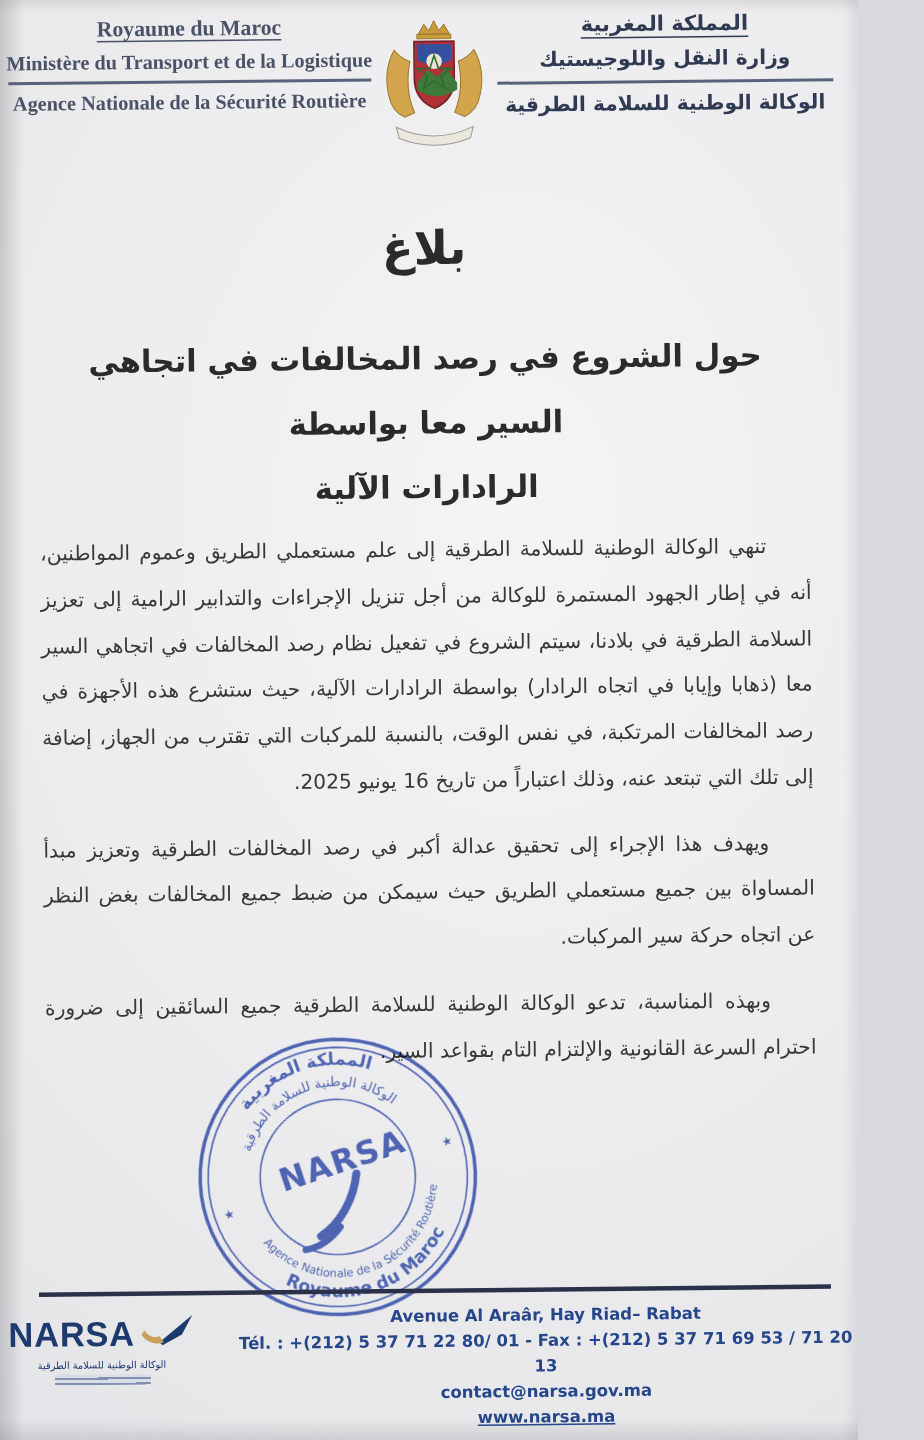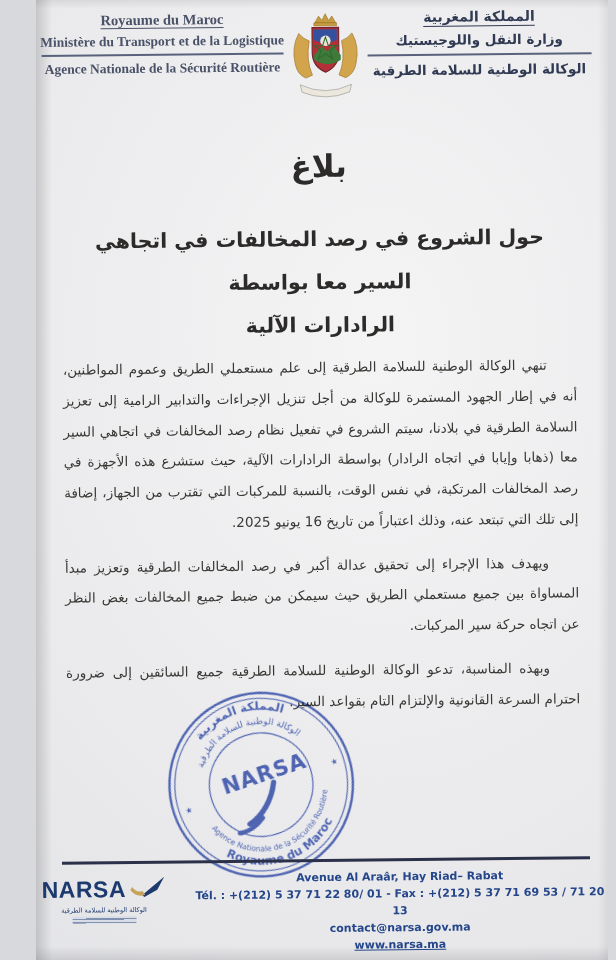--- a/index.html
+++ b/index.html
@@ -5,21 +5,20 @@
   html,body{margin:0;padding:0;background:#d8d9dc;}
   .page{
     position:relative;width:572px;height:960px;overflow:hidden;
     font-family:"DejaVu Sans",sans-serif;
     background:
       linear-gradient(90deg, rgba(95,95,98,.26) 0, rgba(95,95,98,0) 16px),
       linear-gradient(270deg, rgba(120,120,125,.14) 0, rgba(120,120,125,0) 10px),
       linear-gradient(0deg, rgba(105,105,110,.20) 0, rgba(105,105,110,0) 14px),
       linear-gradient(180deg, rgba(105,105,110,.14) 0, rgba(105,105,110,0) 9px),
       radial-gradient(ellipse 130% 100% at 60% 35%, #f4f4f5 0%, #eaeaec 55%, #dfe0e4 100%);
-    margin-left: 36px;
   }
   .sheet{position:absolute;inset:0;transform:rotate(-0.6deg);transform-origin:50% 50%;}
 
   
   .hdr{position:absolute;top:10px;left:0;right:0;display:flex;justify-content:space-between;align-items:flex-start;}
   .hdr-left{width:258px;margin-left:8px;text-align:center;color:#4a5268;font-family:"Liberation Serif",serif;}
   .hdr-left .l1{font-size:14.5px;font-weight:bold;text-decoration:underline;text-underline-offset:3px;}
   .hdr-left .l2{font-size:13.5px;font-weight:bold;margin-top:5px;padding-bottom:4px;}
   .hdr-left .rule, .hdr-right .rule{height:1.6px;background:#59627c;margin:0 2px;}
   .hdr-left .l3{font-size:13.5px;font-weight:bold;margin-top:5px;}

